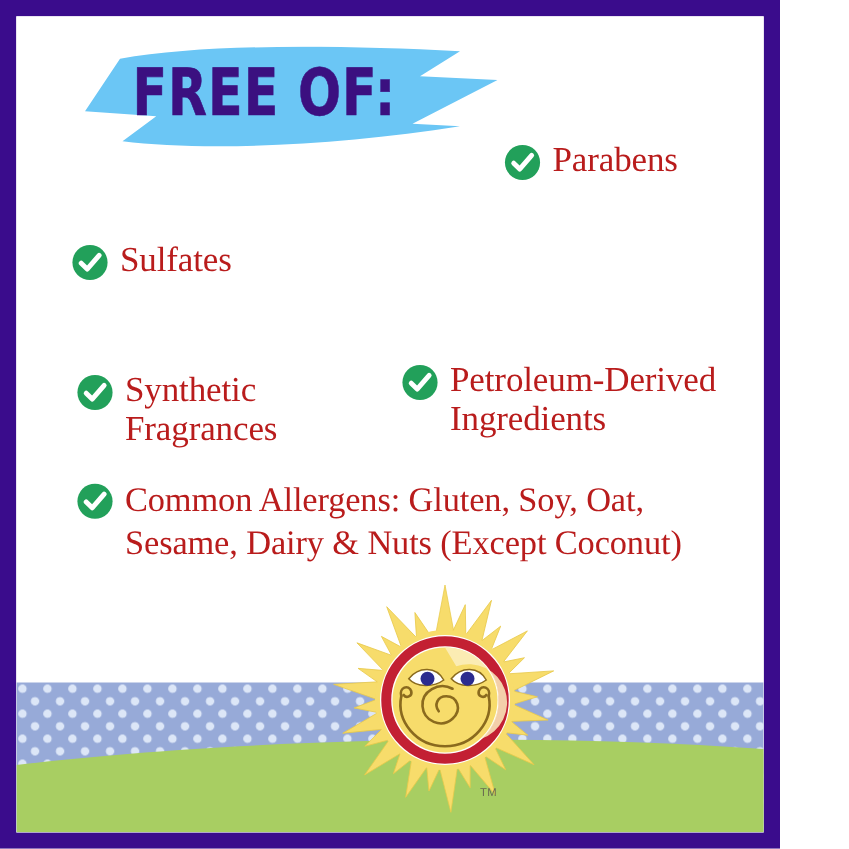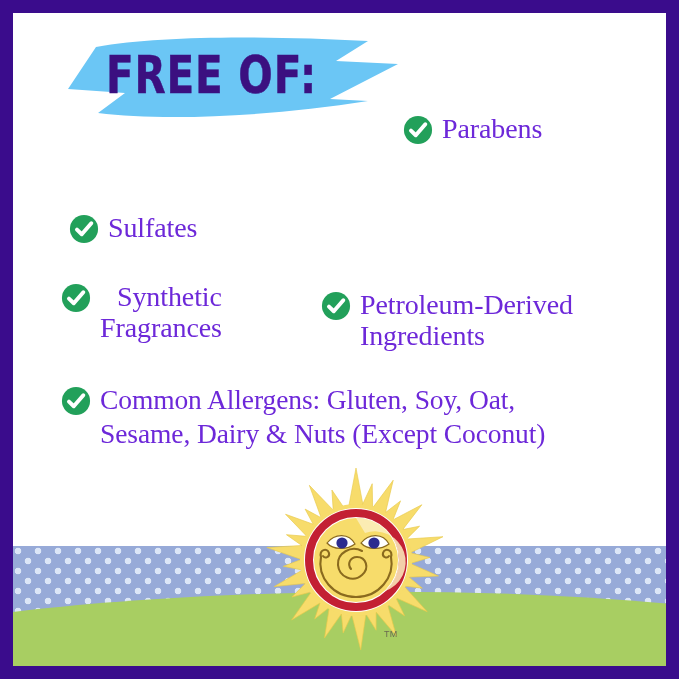--- a/index.html
+++ b/index.html
@@ -10,21 +10,21 @@
   body {
     width: 679px;
     height: 679px;
     font-family: "Liberation Serif", "DejaVu Serif", serif;
     overflow: hidden;
   }
 
   
   #card {
     position: relative;
-    width: 679px;
+    width: 624px;
     height: 679px;
     box-sizing: border-box;
     border: 13px solid #3A0C8C;
     background: #ffffff;
     overflow: hidden;
   }
 
   #canvas {
     position: absolute;
     inset: 0;
@@ -72,32 +72,32 @@
     align-items: flex-start;
     gap: 9px;
   }
   .check {
     flex: 0 0 auto;
     width: 30px;
     height: 30px;
     margin-top: 2px;
   }
   .item-label {
-    color: #6d28d9;
+    color: #b91c1c;
     font-family: "Liberation Serif", "DejaVu Serif", serif;
     font-size: 28px;
     line-height: 1.12;
     letter-spacing: -0.1px;
     white-space: pre-line;
   }
 
   #item-parabens      { left: 390px; top: 100px; }
-  #item-sulfates      { left: 56px;  top: 180px; margin-top: 19px; }
+  #item-sulfates      { left: 44px;  top: 180px; }
   #item-harsh         { left: 308px; top: 180px; }
-  #item-synthetic     { left: 48px;  top: 268px; text-align: right; }
+  #item-synthetic     { left: 48px;  top: 284px; }
   #item-petroleum     { left: 308px; top: 276px; }
   #item-allergens     { left: 48px;  top: 370px; }
 
   #item-allergens .check { margin-top: 3px; }
   #item-allergens .item-label { font-size: 27.5px; line-height: 1.22; }
 
   
   #scenery {
     position: absolute;
     left: 0;

